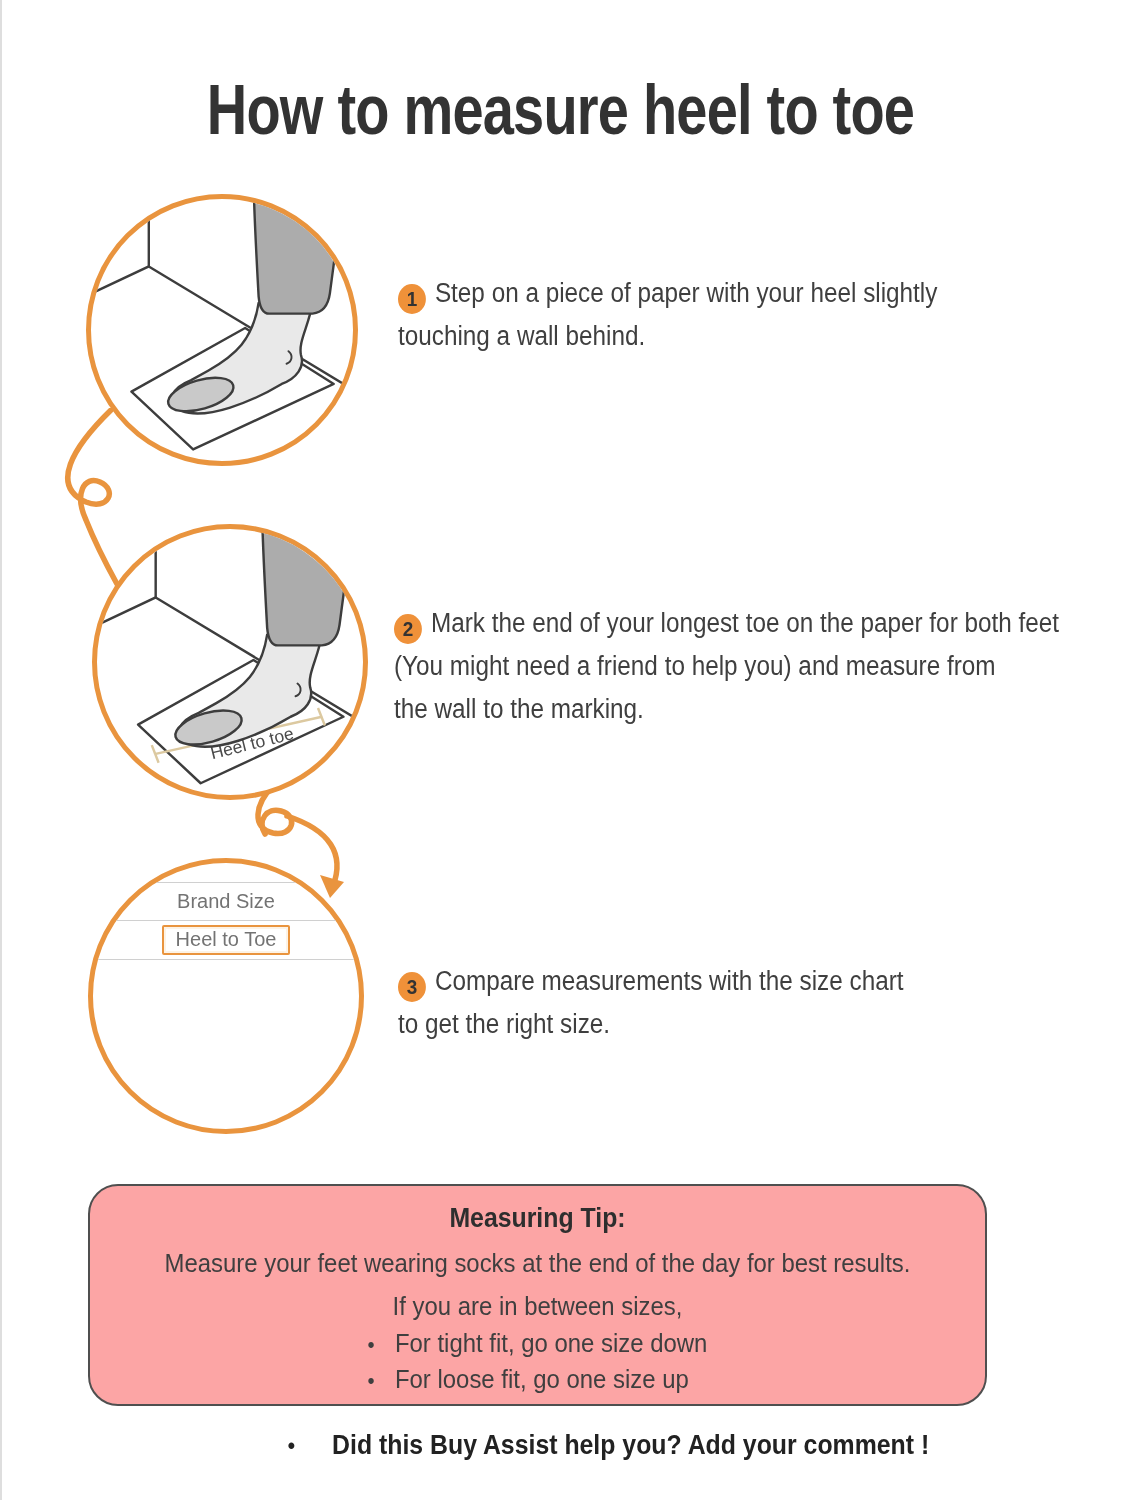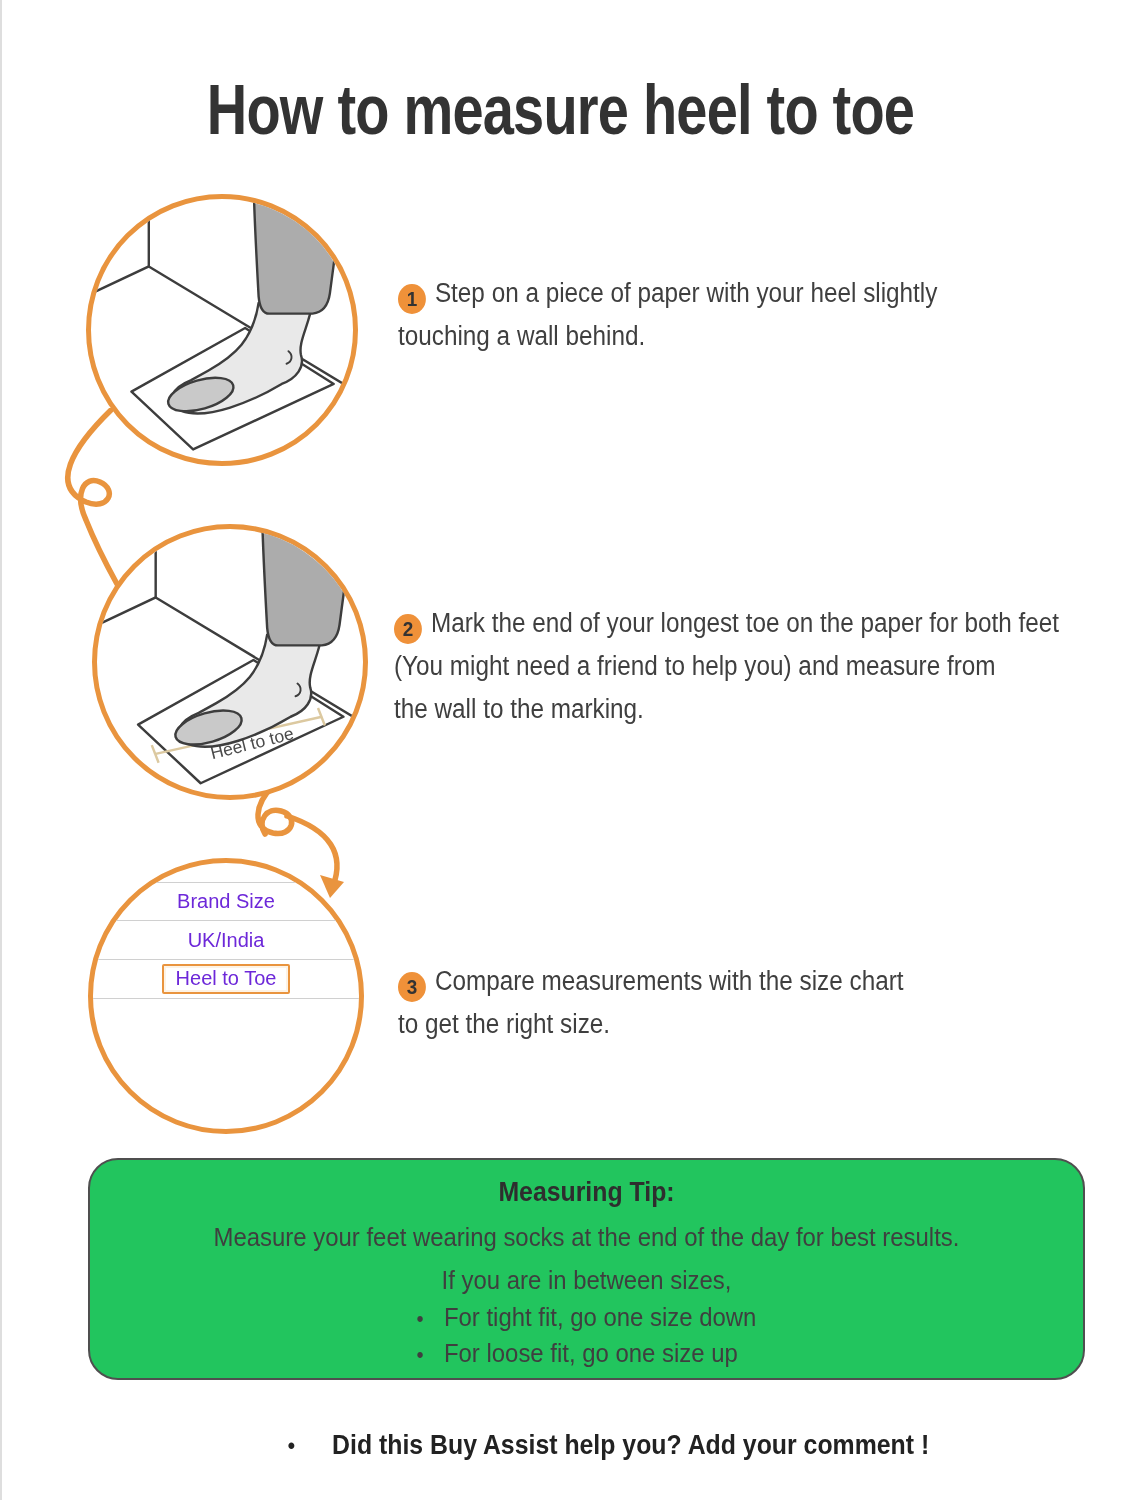--- a/index.html
+++ b/index.html
@@ -41,32 +41,32 @@
     display:inline-flex; justify-content:center; align-items:center;
     width:31px; height:30px; border-radius:50%;
     background:#EF9139; color:#333; font-weight:700; font-size:21px;
     margin-right:10px; vertical-align:-4px;
   }
 
   
   .size-table { position:absolute; left:0; top:0; width:100%; padding-top:19px; }
   .size-row {
     height:39px; display:flex; align-items:center; justify-content:center;
-    font-size:20px; color:#6d28d9; border-bottom:1px solid #d0d0d0;
+    font-size:20px; color:#737373; border-bottom:1px solid #d0d0d0;
   }
   .size-row:first-child { border-top:1px solid #d0d0d0; }
   .size-row .boxed {
     border:2px solid #E9943E; box-shadow:inset 0 0 0 2px #fdf3e5;
     padding:1px 12px 2px; border-radius:2px;
   }
 
   
   .tip-box {
-    position:absolute; left:88px; top:1158px; width:997px; height:222px;
-    border:2px solid #4f4f4f; border-radius:30px; background:#22c55e;
+    position:absolute; left:88px; top:1184px; width:899px; height:222px;
+    border:2px solid #4f4f4f; border-radius:30px; background:#fca5a5;
     text-align:center; transform:scaleX(1); 
   }
   .tip-inner { transform:scaleX(0.92); transform-origin:50% 0; }
   .tip-heading { margin-top:17px; font-size:27px; font-weight:700; color:#2e2e2e; }
   .tip-line1 { margin-top:14px; font-size:26px; color:#3f3f3f; }
   .tip-line2 { margin-top:12px; font-size:26px; color:#3f3f3f; }
   .tip-bullets { list-style:none; width:fit-content; margin:4px auto 0; text-align:left; }
   .tip-bullets li { font-size:26px; line-height:35px; color:#3f3f3f; }
   .tip-bullets li::before { content:"•"; font-size:22px; margin-right:22px; }
 
@@ -130,23 +130,20 @@
       <path d="M169 -8 L262 -8 L248 98 C246 112 240 118 230 119 L185 119 C178 119 175 112 174 101 C172 65 170 28 169 -8 Z" fill="#ACACAC" stroke="#3d3d3d" stroke-width="2.5"></path>
     </svg>
   </div>
 
   <div class="circle circle-3">
     <div class="size-table">
       <div class="size-row">
           <span>Brand Size</span>
         </div>
       <div class="size-row">
-          <span>UK/India</span>
-        </div>
-      <div class="size-row">
           <span class="boxed">Heel to Toe</span>
         </div>
     </div>
   </div>
 
   <div class="step step-1">
     <div><span class="badge">1</span><span>Step on a piece of paper with your heel slightly</span></div>
     <div>touching a wall behind.</div>
   </div>
 

